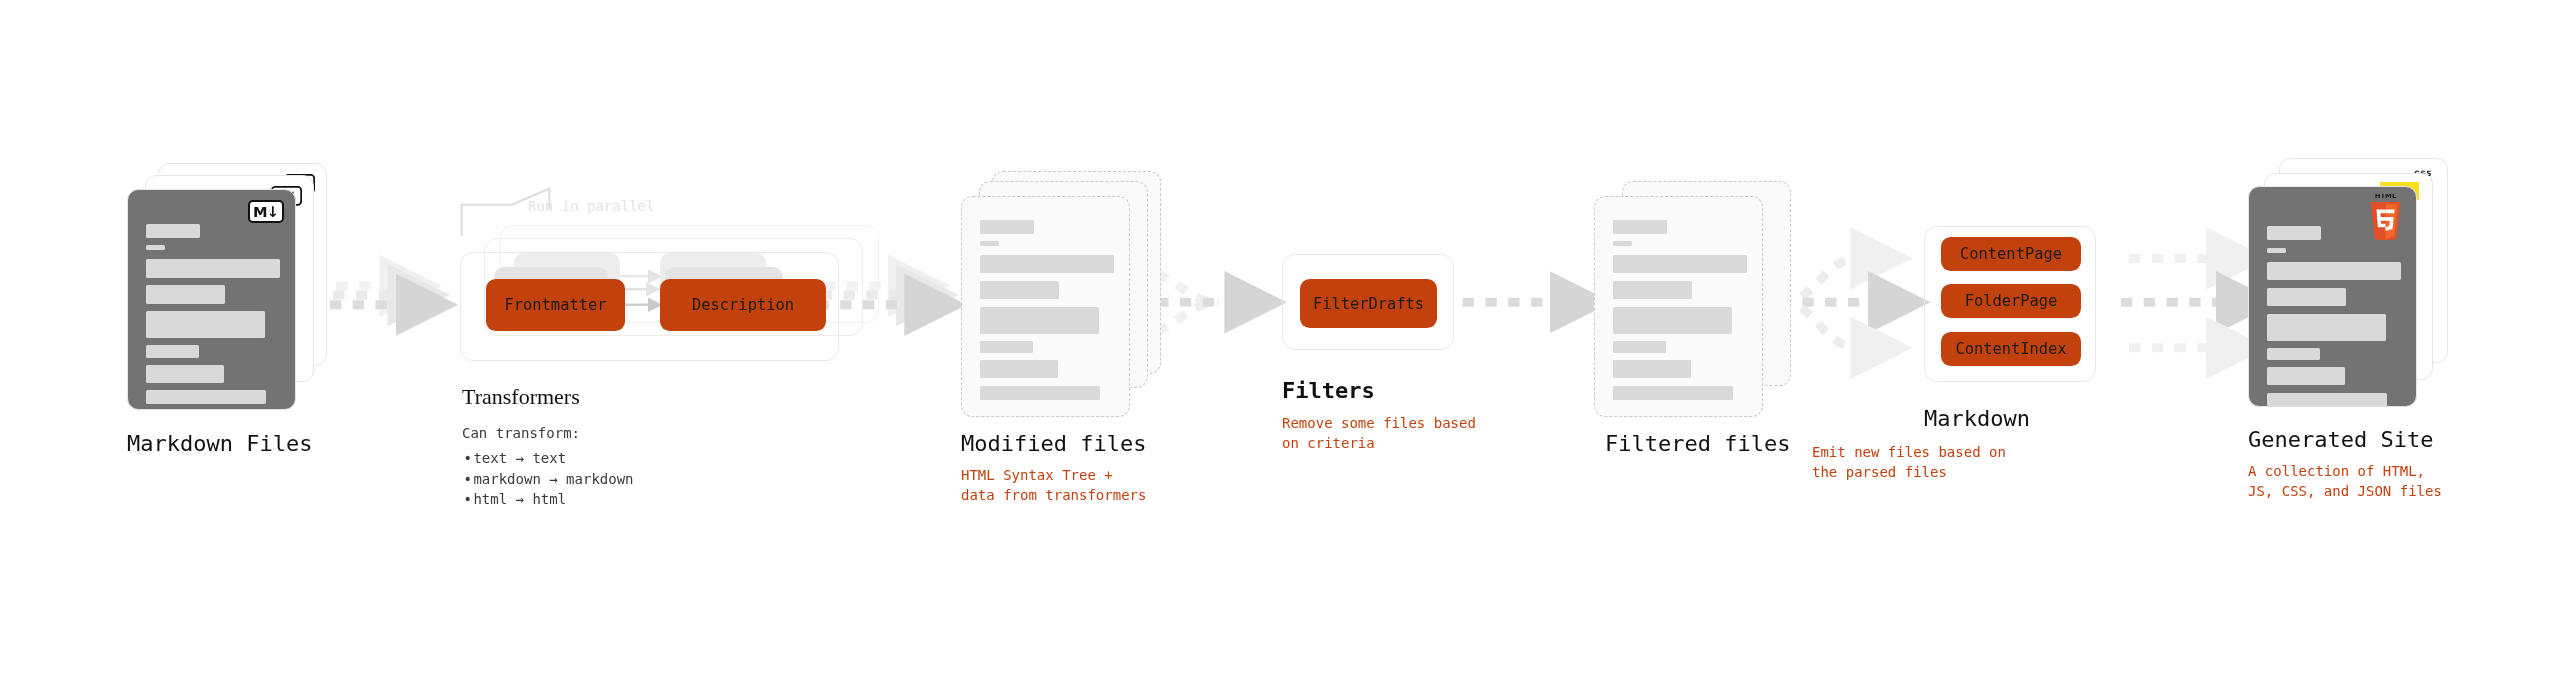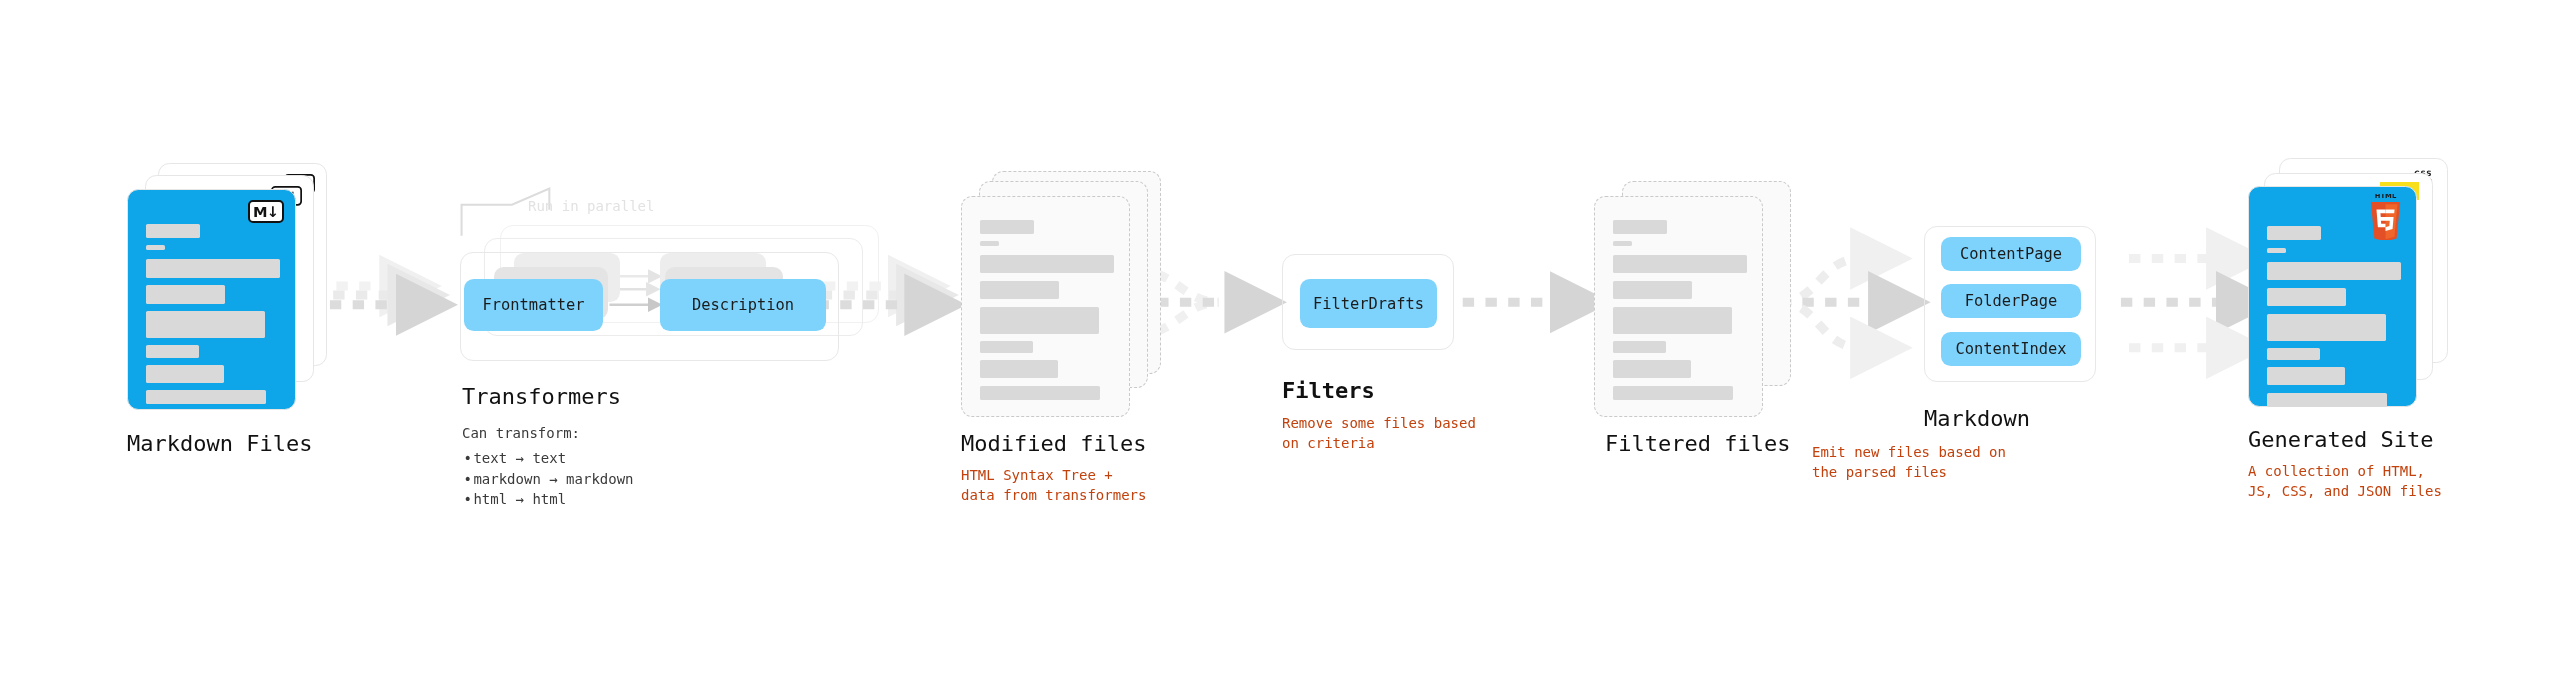--- a/index.html
+++ b/index.html
@@ -12,21 +12,21 @@
   #stage { position: relative; width: 2576px; height: 681px; }
 
   
   .abs { position: absolute; }
 
   
   .card {
     position: absolute;
     width: 169px; height: 221px;
     border-radius: 11.4px;
-    background: #0ea5e9;
+    background: #737373;
     border: 1.6px solid #e6e6e6;
   }
   .card.dashed { border: 1.6px dashed #c9c9c9; background:#fafafa; }
   .card.ghost  { background: #ffffff; }
   .card-body { position:absolute; left:18px; top:34px; right:14.6px; }
   .bar { background:#d9d9d9; border-radius:1.6px; margin-bottom:7.3px; }
 
   
   .md-badge {
     position:absolute; right:11.4px; top:9.8px;
@@ -67,21 +67,21 @@
 
   
   .groupbox {
     position:absolute; border:1.6px solid #e8e8e8; border-radius:13px;
     background:transparent;
   }
   .groupbox.faint  { border-color:#f1f1f1; }
   .groupbox.faint2 { border-color:#ececec; }
 
   .pill {
-    position:absolute; border-radius:9.8px; background:#7dd3fc;
+    position:absolute; border-radius:9.8px; background:#c2410c;
     display:flex; align-items:center; justify-content:center;
     font-size:15.4px; color:#1b1b1b; white-space:nowrap;
   }
   .pill.l1 { background:#ededed; }
   .pill.l2 { background:#e4e4e4; }
 
   .runlabel {
     position:absolute; font-size:14px; color:#e2e2e2; white-space:nowrap;
   }
 
@@ -185,28 +185,28 @@
     <div class="groupbox faint" style="left:500px; top:225px; width:379px; height:98px;"></div>
     <div class="groupbox faint2" style="left:484px; top:238px; width:379px; height:98px;"></div>
     <div class="groupbox" style="left:460px; top:252px; width:379px; height:109px;"></div>
 
     <div class="pill l1" style="left:514px; top:253px; width:106px; height:49px;"></div>
     <div class="pill l1" style="left:660px; top:253px; width:106px; height:49px;"></div>
 
     <div class="pill l2" style="left:494px; top:267px; width:114px; height:52px;"></div>
     <div class="pill l2" style="left:665px; top:267px; width:118px; height:52px;"></div>
 
-    <div class="pill" style="left:464px; top:279px; width:139px; height:52px;">
+    <div class="pill" style="left:486px; top:279px; width:139px; height:52px;">
         <span>Frontmatter</span>
       </div>
     <div class="pill" style="left:660px; top:279px; width:166px; height:52px;">
         <span>Description</span>
       </div>
   </div>
-  <div class="title" style="left:462px; top:384px;">Transformers</div>
+  <div class="title" style="left:462px; top:384px;font-family:Liberation Serif, serif;">Transformers</div>
   <div class="bullets" style="left:462px; top:423px;">
     <div class="lead">Can transform:</div>
     <ul>
       <li>text → text</li>
       <li>markdown → markdown</li>
       <li>html → html</li>
     </ul>
   </div>
 
   <div class="abs" style="left:961px; top:163px;">

